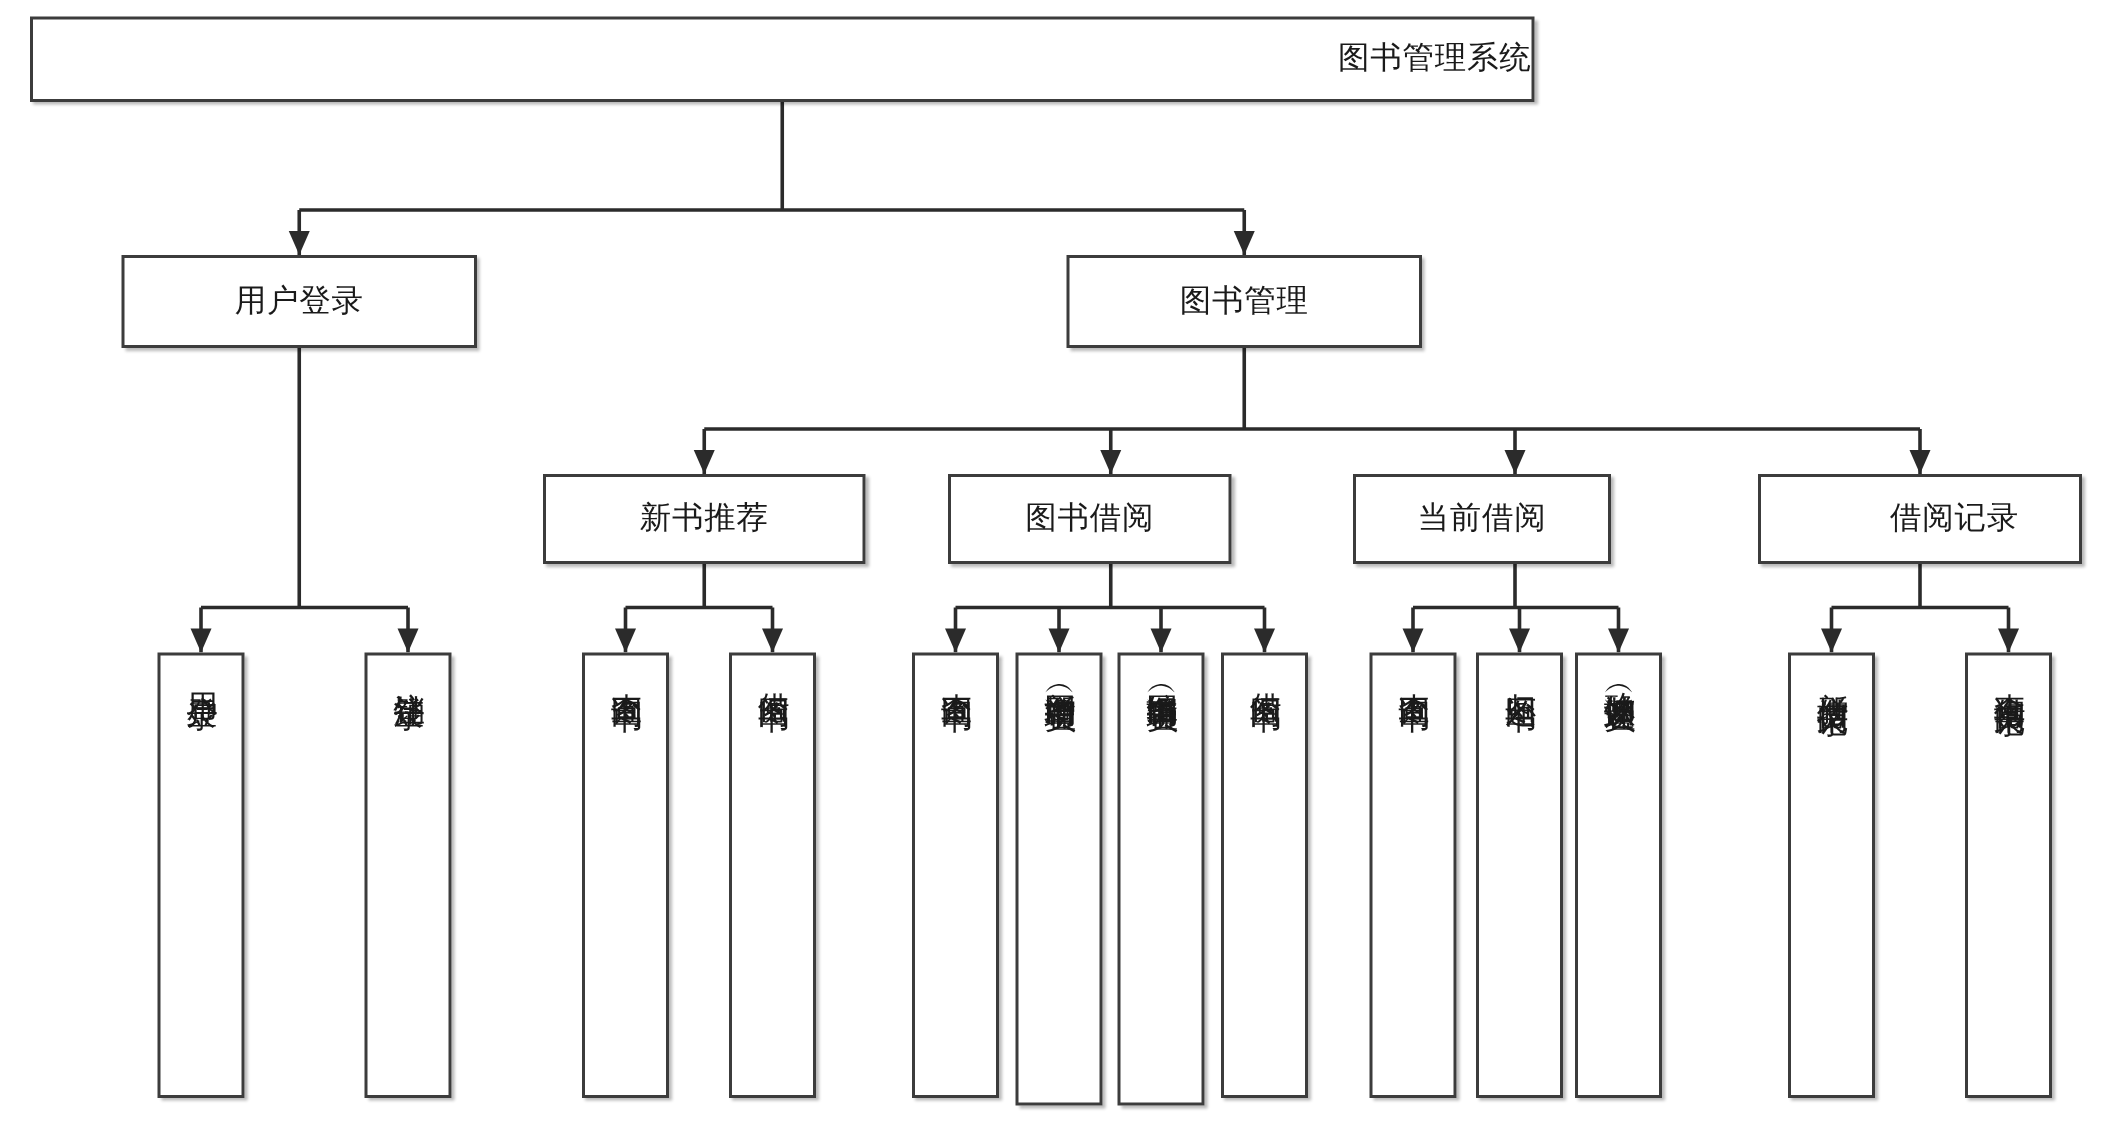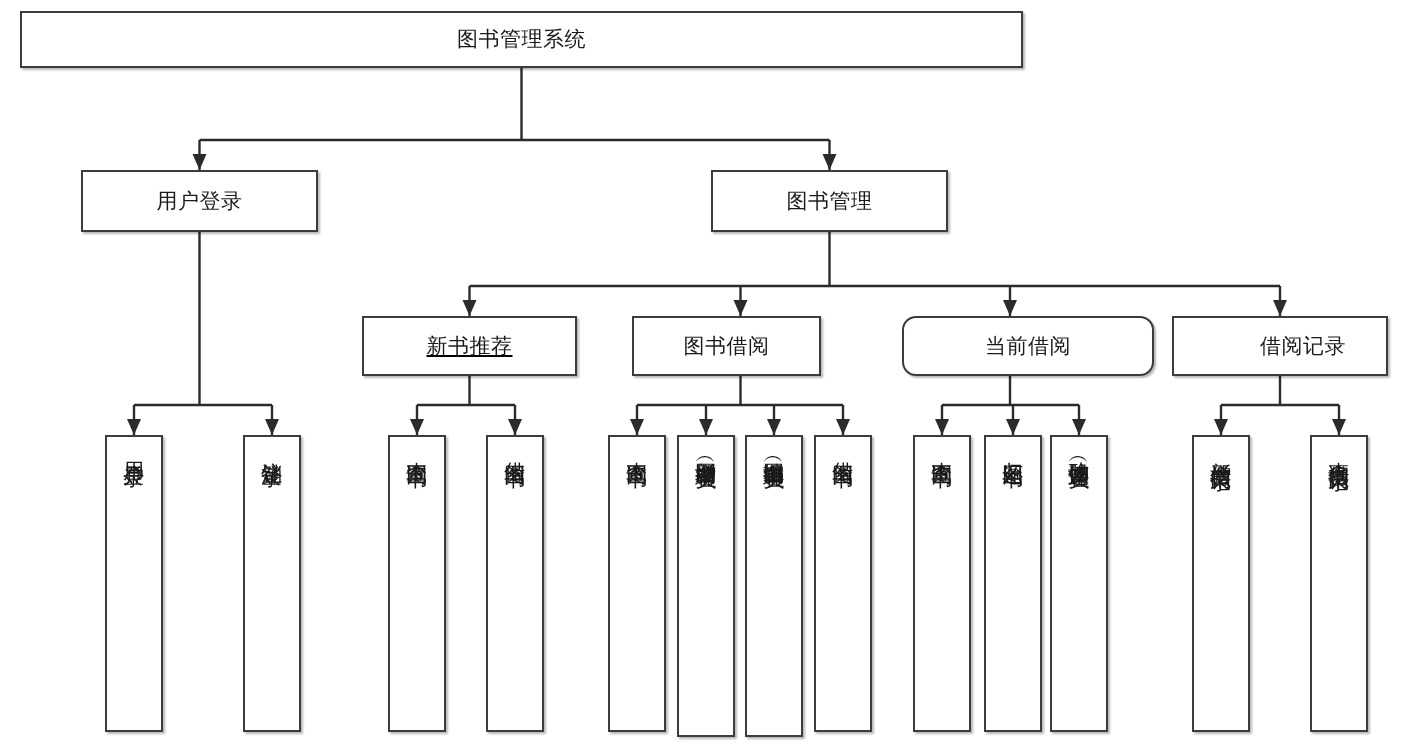--- a/index.html
+++ b/index.html
@@ -131,36 +131,36 @@
       <line x1="1079" y1="405" x2="1079" y2="435" class="conn-line"></line>
       <polygon points="1072,419 1086,419 1079,435" class="arrow-head"></polygon>
       <line x1="1280" y1="376" x2="1280" y2="405" class="conn-line"></line>
       <line x1="1221" y1="405" x2="1339" y2="405" class="conn-line"></line>
       <line x1="1221" y1="405" x2="1221" y2="435" class="conn-line"></line>
       <polygon points="1214,419 1228,419 1221,435" class="arrow-head"></polygon>
       <line x1="1339" y1="405" x2="1339" y2="435" class="conn-line"></line>
       <polygon points="1332,419 1346,419 1339,435" class="arrow-head"></polygon>
     </svg>
   <div id="node-layer">
-      <div class="node" style="left: 20px; top: 11px; width: 1003px; height: 57px;">
+      <div class="node" style="left: 20px; top: 11px; width: 1003px; height: 57px; justify-content: flex-end;">
         <span class="node-label">图书管理系统</span>
       </div>
       <div class="node" style="left: 81px; top: 170px; width: 237px; height: 62px;">
         <span class="node-label">用户登录</span>
       </div>
       <div class="node" style="left: 711px; top: 170px; width: 237px; height: 62px;">
         <span class="node-label">图书管理</span>
       </div>
-      <div class="node" style="left: 362px; top: 316px; width: 215px; height: 60px; text-decoration: underline;">
+      <div class="node" style="left: 362px; top: 316px; width: 215px; height: 60px;">
         <span class="node-label">新书推荐</span>
       </div>
       <div class="node" style="left: 632px; top: 316px; width: 189px; height: 60px;">
         <span class="node-label">图书借阅</span>
       </div>
-      <div class="node" style="left: 902px; top: 316px; width: 252px; height: 60px; border-radius: 14px;">
+      <div class="node" style="left: 902px; top: 316px; width: 172px; height: 60px;">
         <span class="node-label">当前借阅</span>
       </div>
       <div class="node" style="left: 1172px; top: 316px; width: 216px; height: 60px; padding-left: 46px;">
         <span class="node-label">借阅记录</span>
       </div>
       <div class="node vertical" style="left: 105px; top: 435px; width: 58px; height: 297px;">
         <span class="node-label">用户登录</span>
       </div>
       <div class="node vertical" style="left: 243px; top: 435px; width: 58px; height: 297px;">
         <span class="node-label">注销登录</span>

